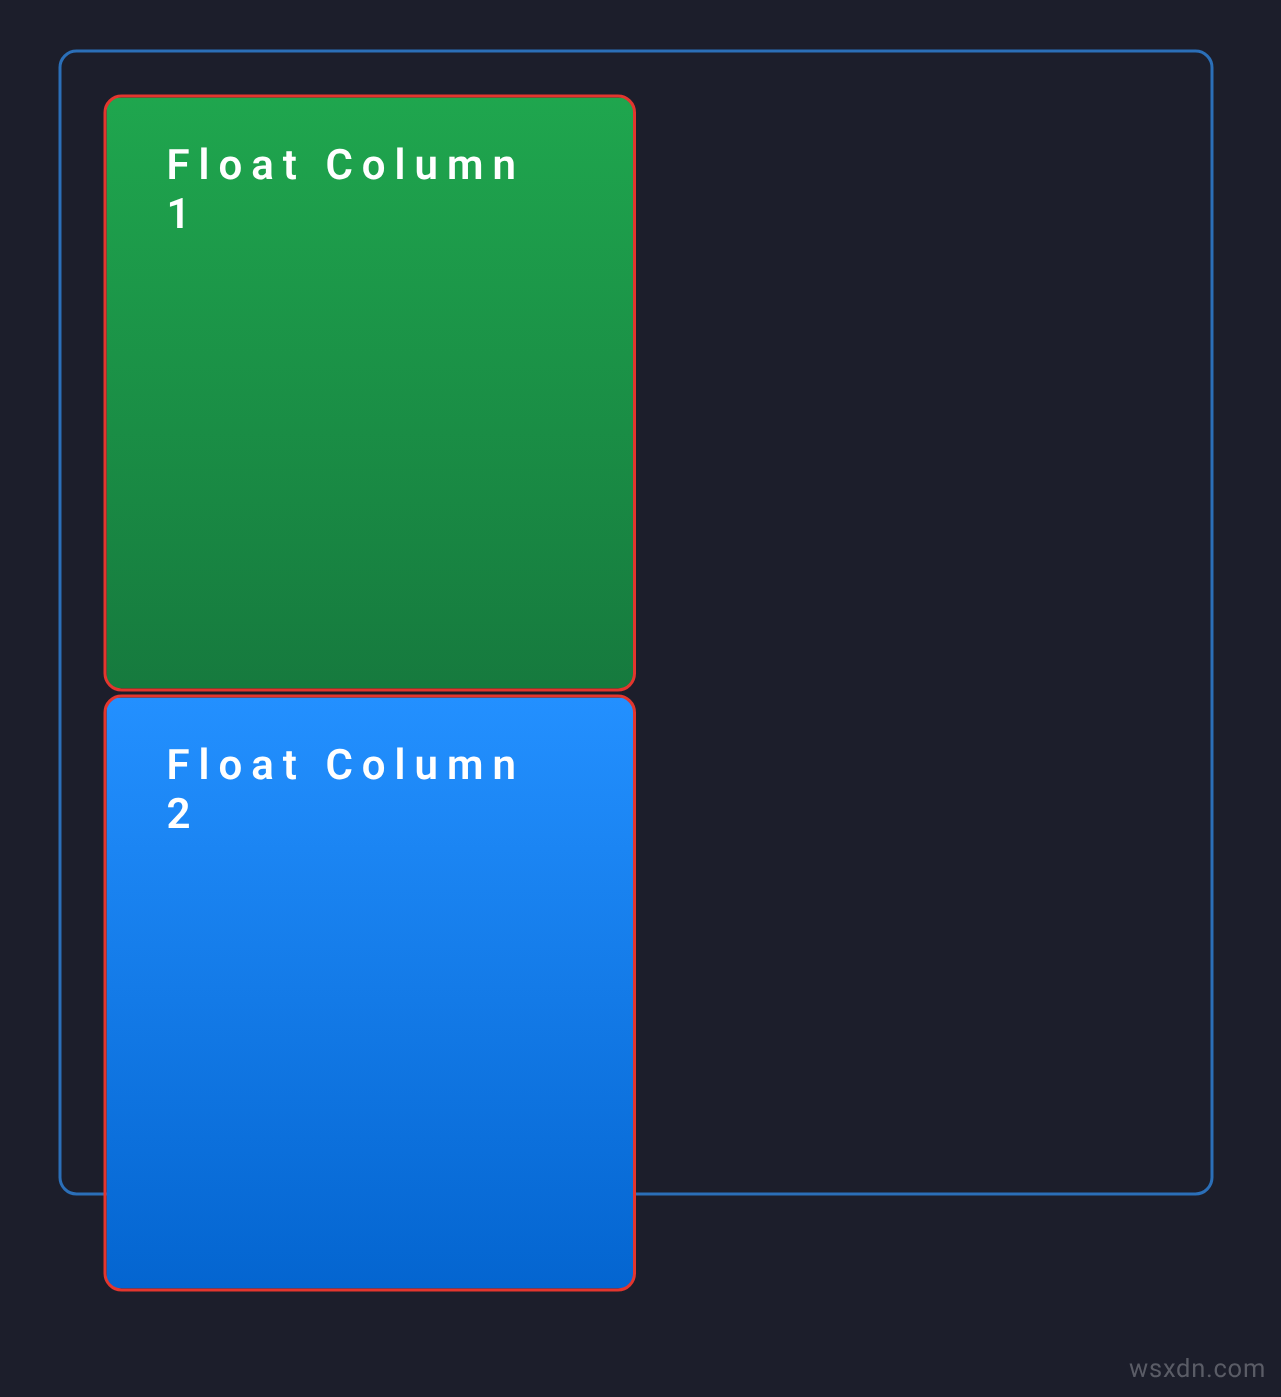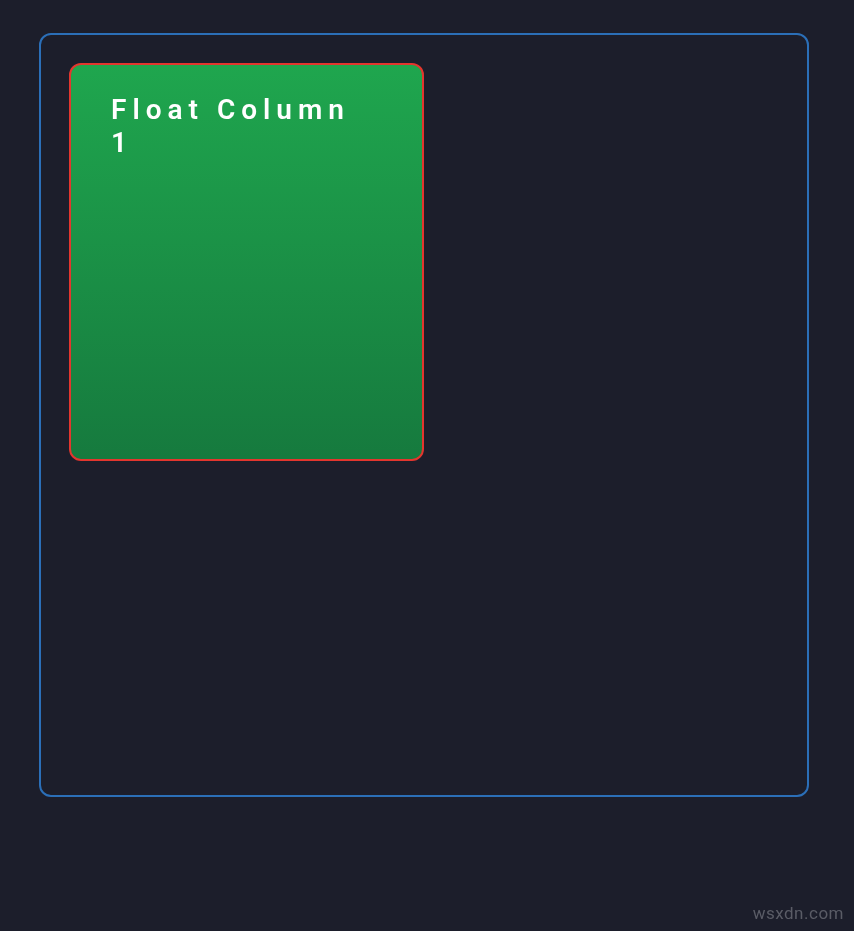--- a/index.html
+++ b/index.html
@@ -53,15 +53,18 @@
       letter-spacing: 0.5px;
     }
   </style>
 </head>
 <body>
 
 <div class="outer-container">
   <div class="float-box box1">
     <h2>Float Column 1</h2>
   </div>
+  <div class="float-box box2">
+    <h2>Float Column 2</h2>
+  </div>
 </div>
 
 <div class="watermark">wsxdn.com</div>
 
 </body></html>

